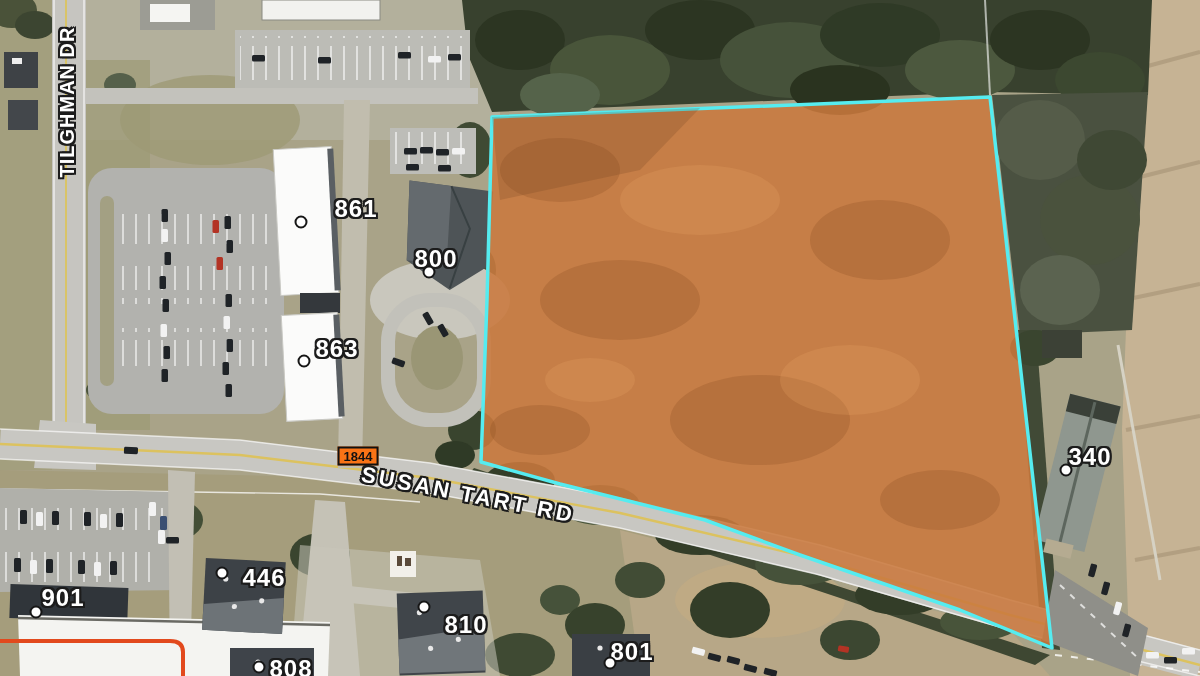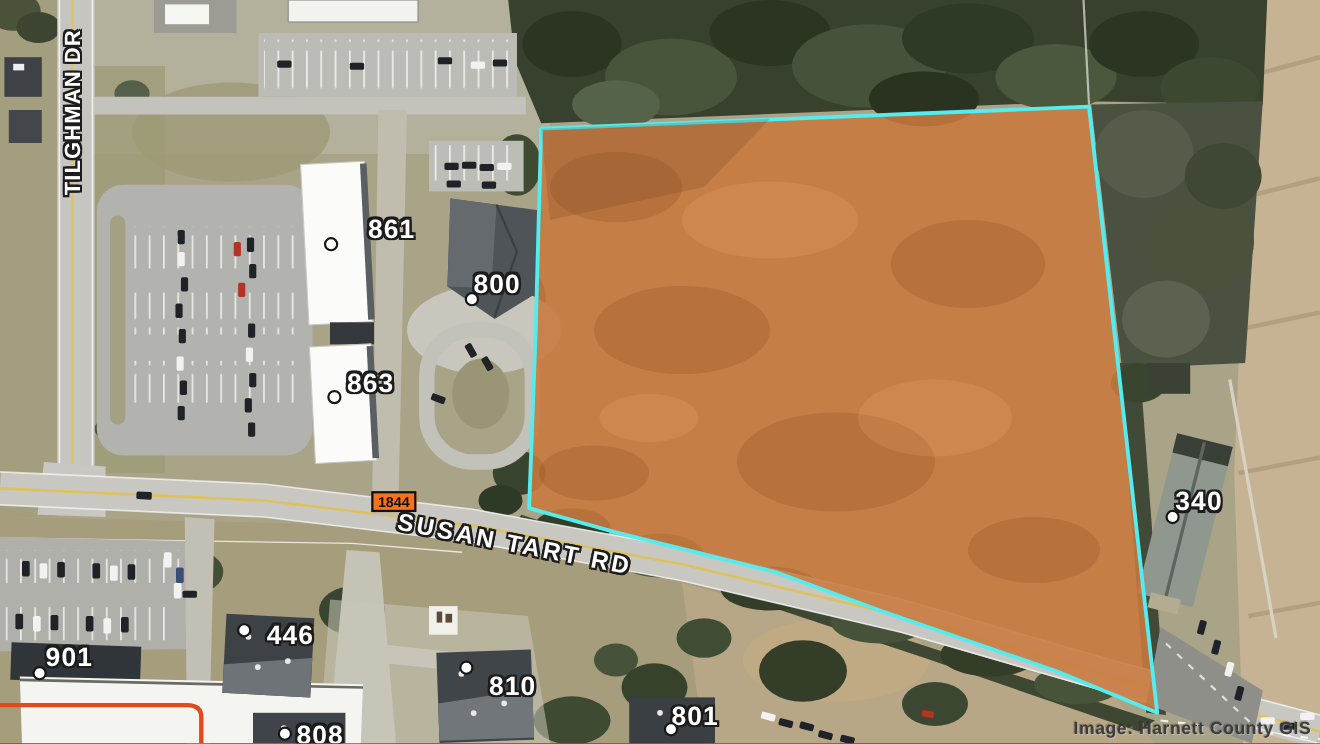--- a/index.html
+++ b/index.html
@@ -314,21 +314,21 @@
     </g>
     <polygon points="492,117 700,108 640,170 500,200" fill="rgba(110,65,30,0.22)"></polygon>
   </g>
 
   <path d="M0,641 L170,641 Q183,641 183,652 L183,676" stroke="#e2491d" stroke-width="4" fill="none"></path>
 </svg>
 
   <div id="labels">
       <div class="addr" style="left: 316px; top: 209px; margin-left: 40px;">861</div>
       <div class="marker" style="left: 301px; top: 222px;"></div>
-      <div class="addr" style="left: 452px; top: 259px;">800</div>
+      <div class="addr" style="left: 436px; top: 259px;">800</div>
       <div class="marker" style="left: 429px; top: 272px;"></div>
       <div class="addr" style="left: 325px; top: 349px; padding-left: 24px;">863</div>
       <div class="marker" style="left: 304px; top: 361px;"></div>
       <div class="addr" style="left: 57px; top: 598px; padding-left: 12px;">901</div>
       <div class="marker" style="left: 36px; top: 612px;"></div>
       <div class="addr" style="left: 264px; top: 578px;">446</div>
       <div class="marker" style="left: 222px; top: 573px;"></div>
       <div class="addr" style="left: 466px; top: 609px; margin-top: 16px;">810</div>
       <div class="marker" style="left: 424px; top: 607px;"></div>
       <div class="addr" style="left: 291px; top: 669px;">808</div>
@@ -338,14 +338,13 @@
       <div class="addr" style="left: 1090px; top: 457px;">340</div>
       <div class="marker" style="left: 1066px; top: 470px;"></div>
     </div>
 
   <div class="roadlabel tilghman">TILGHMAN DR</div>
 
   <div class="routebadge">1844</div>
 
   <div class="roadlabel susantart">SUSAN TART RD</div>
 
-  <div class="attribution">Image: Harnett County GIS</div>
 </div>
 
 </body></html>

